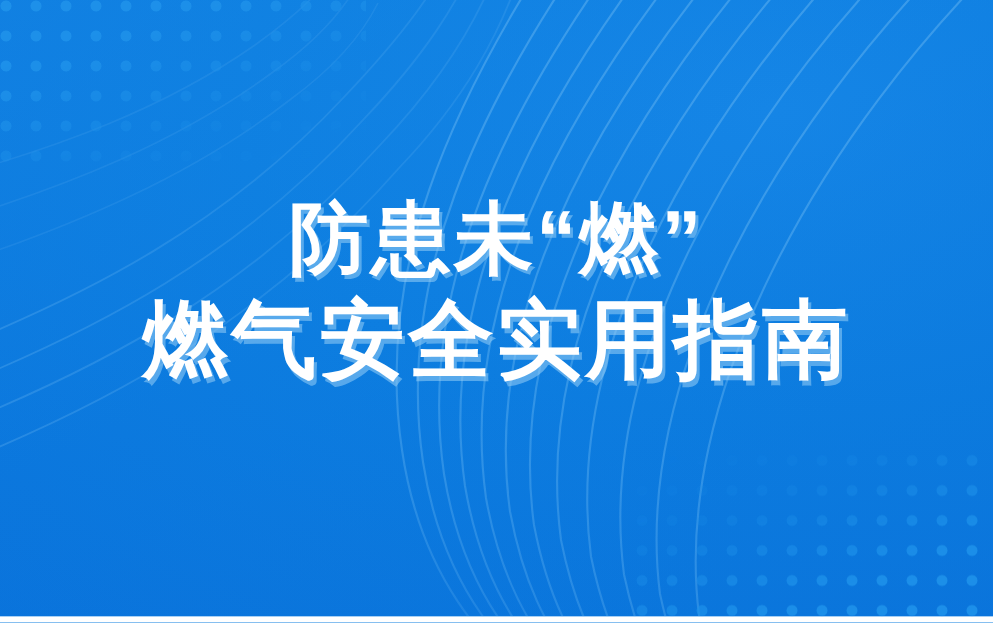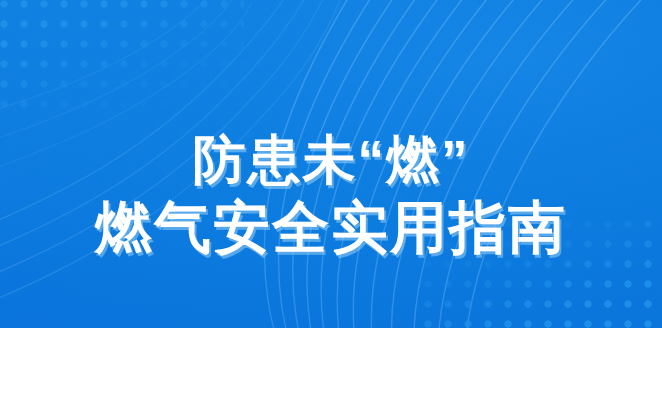--- a/index.html
+++ b/index.html
@@ -3,21 +3,21 @@
 <meta charset="utf-8">
 <style>
   html, body {
     margin: 0;
     padding: 0;
     background: #ffffff;
   }
   #banner {
     position: relative;
     width: 662px;
-    height: 328px;
+    height: 411px;
     overflow: hidden;
     background: #0c7fe1;
     font-family: "Liberation Sans", "DejaVu Sans", sans-serif;
   }
   
   .bg-gradient {
     position: absolute;
     inset: 0;
     background:
       radial-gradient(120% 110% at 78% 18%, #1585e6 0%, #0d7ee0 45%, #0a74dc 100%);

